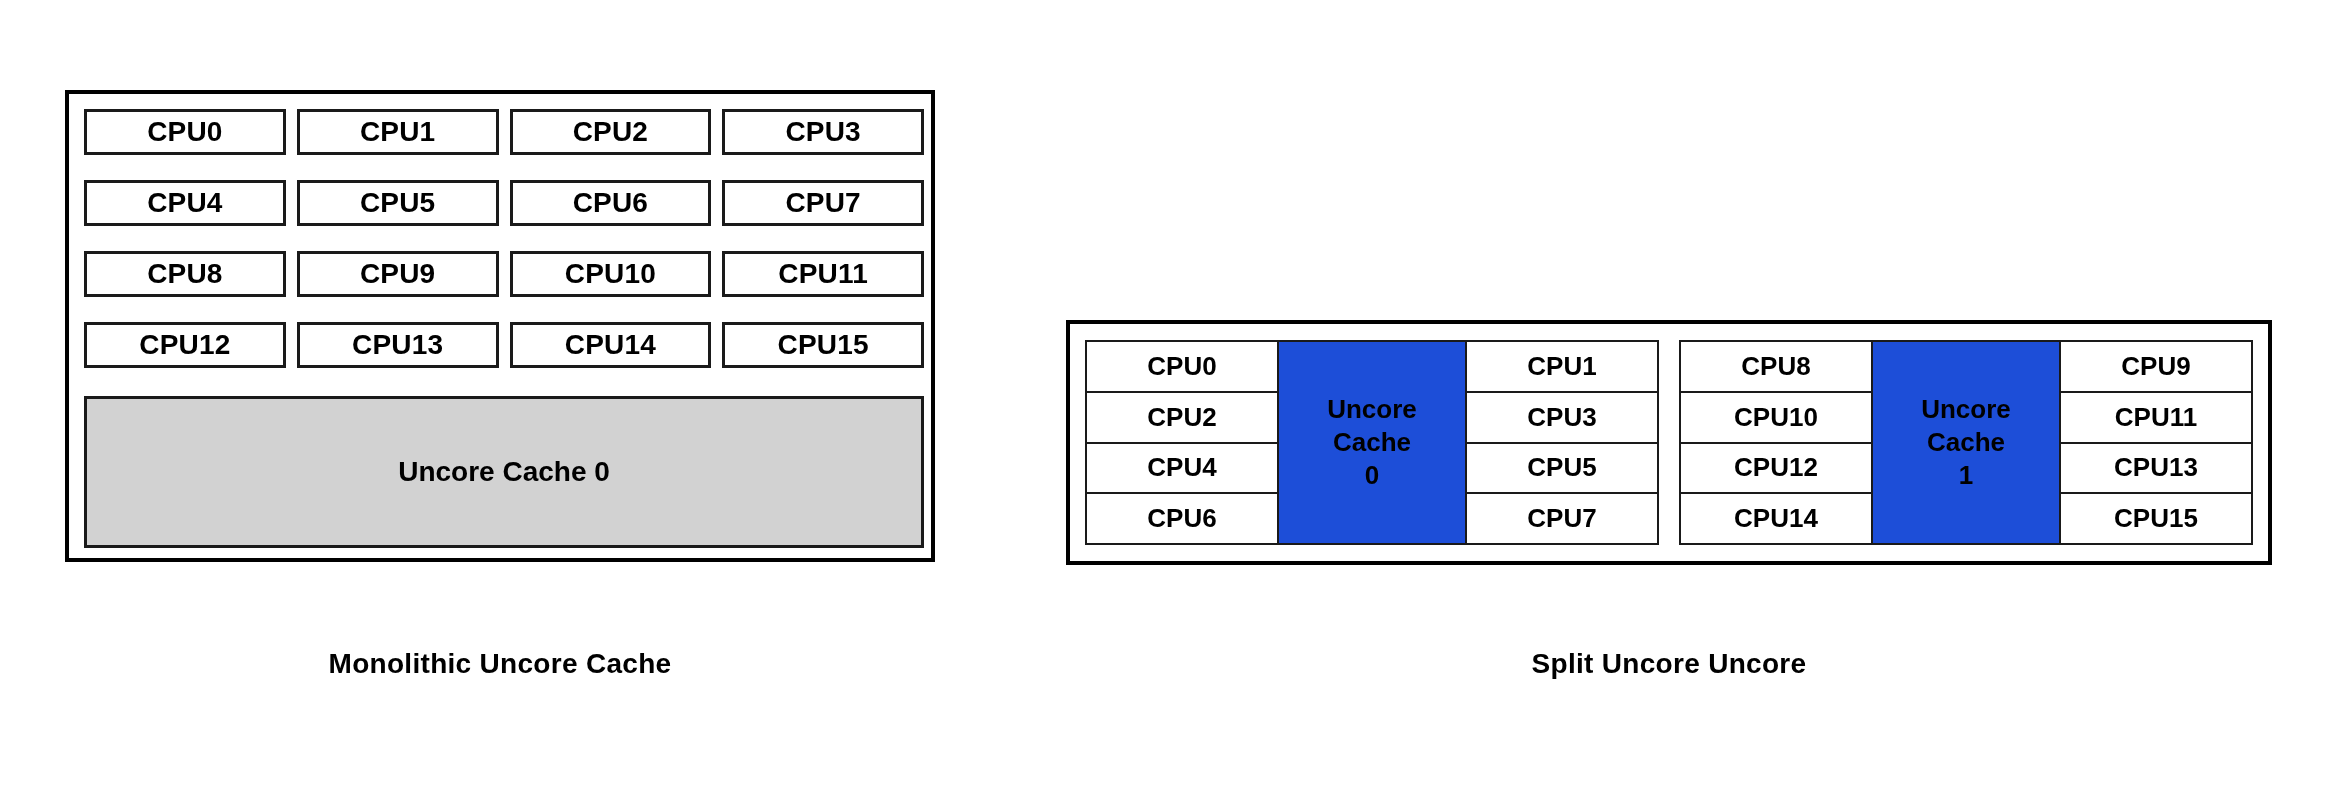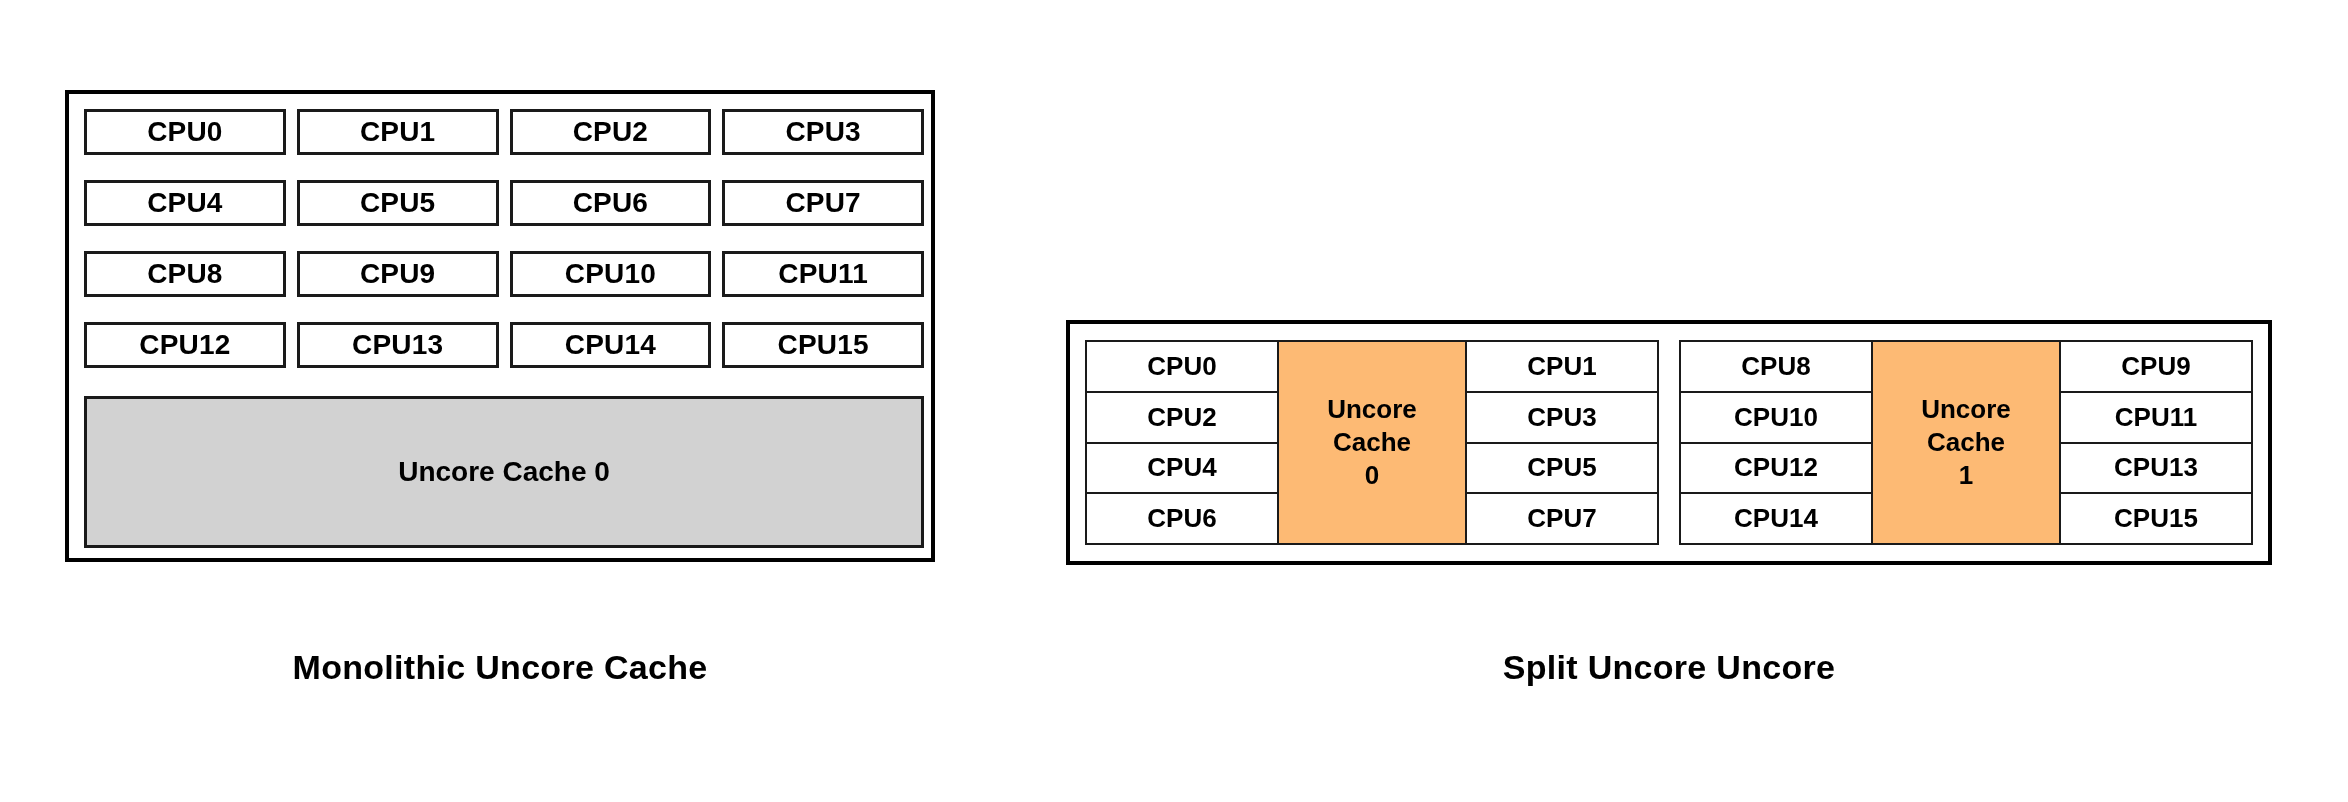--- a/index.html
+++ b/index.html
@@ -117,35 +117,35 @@
     font-weight: bold;
   }
   .cpu-column .cpu-cell:last-child { margin-bottom: 0; }
 
   .cache-column {
     flex: 0 0 190px;
     box-sizing: border-box;
     border: 2px solid #1a1a1a;
     margin-left: -2px;
     margin-right: -2px;
-    background: #fdba74;
+    background: #1d4ed8;
     display: flex;
     align-items: center;
     justify-content: center;
     text-align: center;
     font-size: 26px;
     font-weight: bold;
     line-height: 1.28;
   }
 
   
   .caption {
     position: absolute;
     text-align: center;
-    font-size: 34px;
+    font-size: 28px;
     font-weight: bold;
     letter-spacing: 0.3px;
   }
   #caption-monolithic {
     left: 65px;
     top: 648px;
     width: 870px;
   }
   #caption-split {
     left: 1066px;

